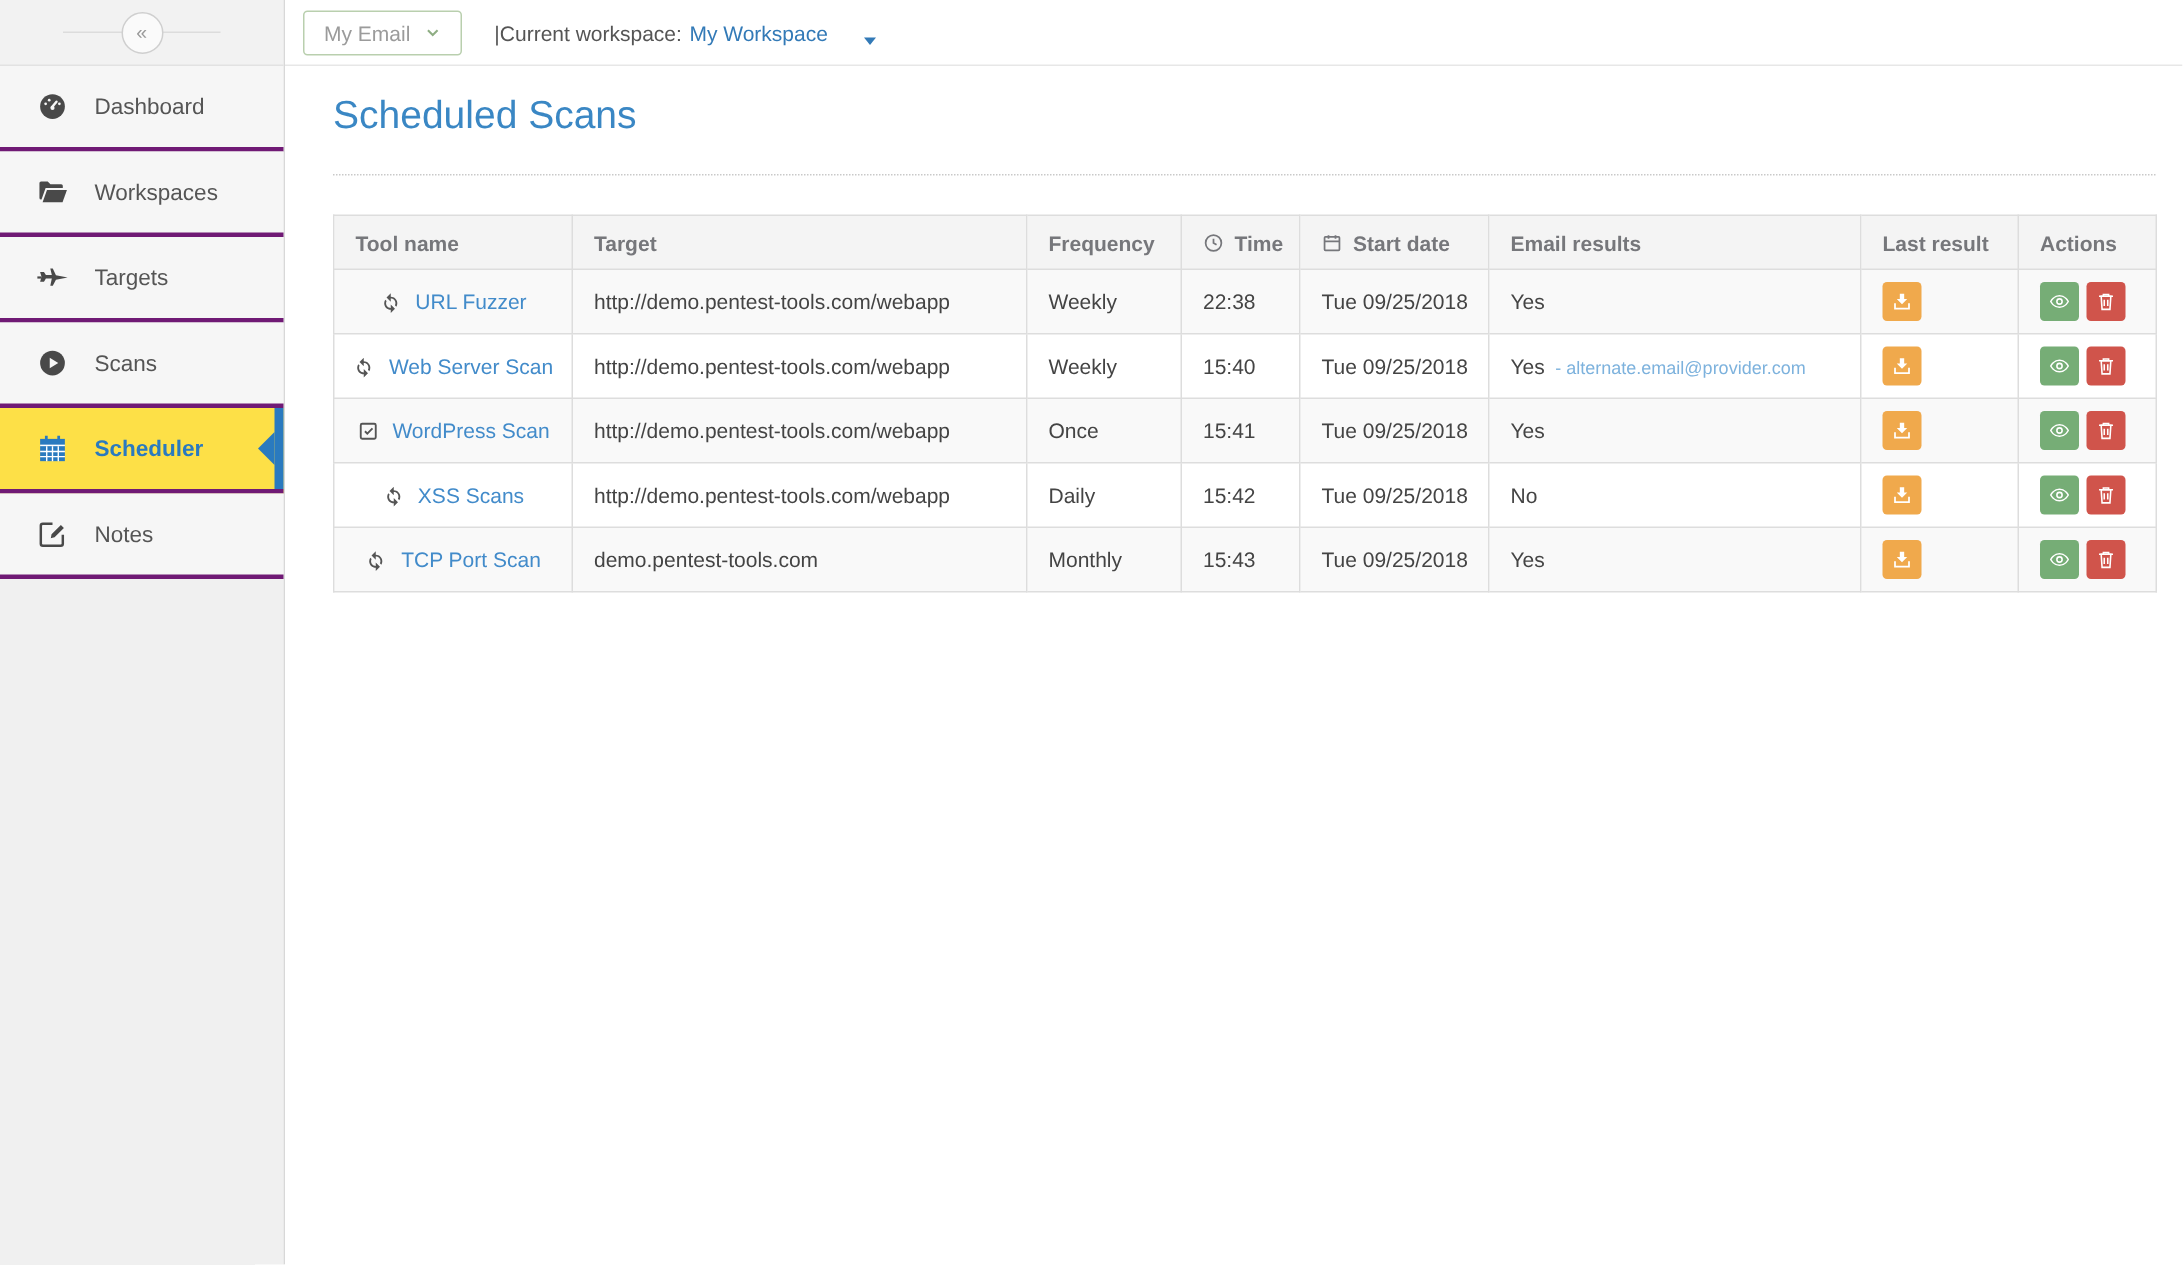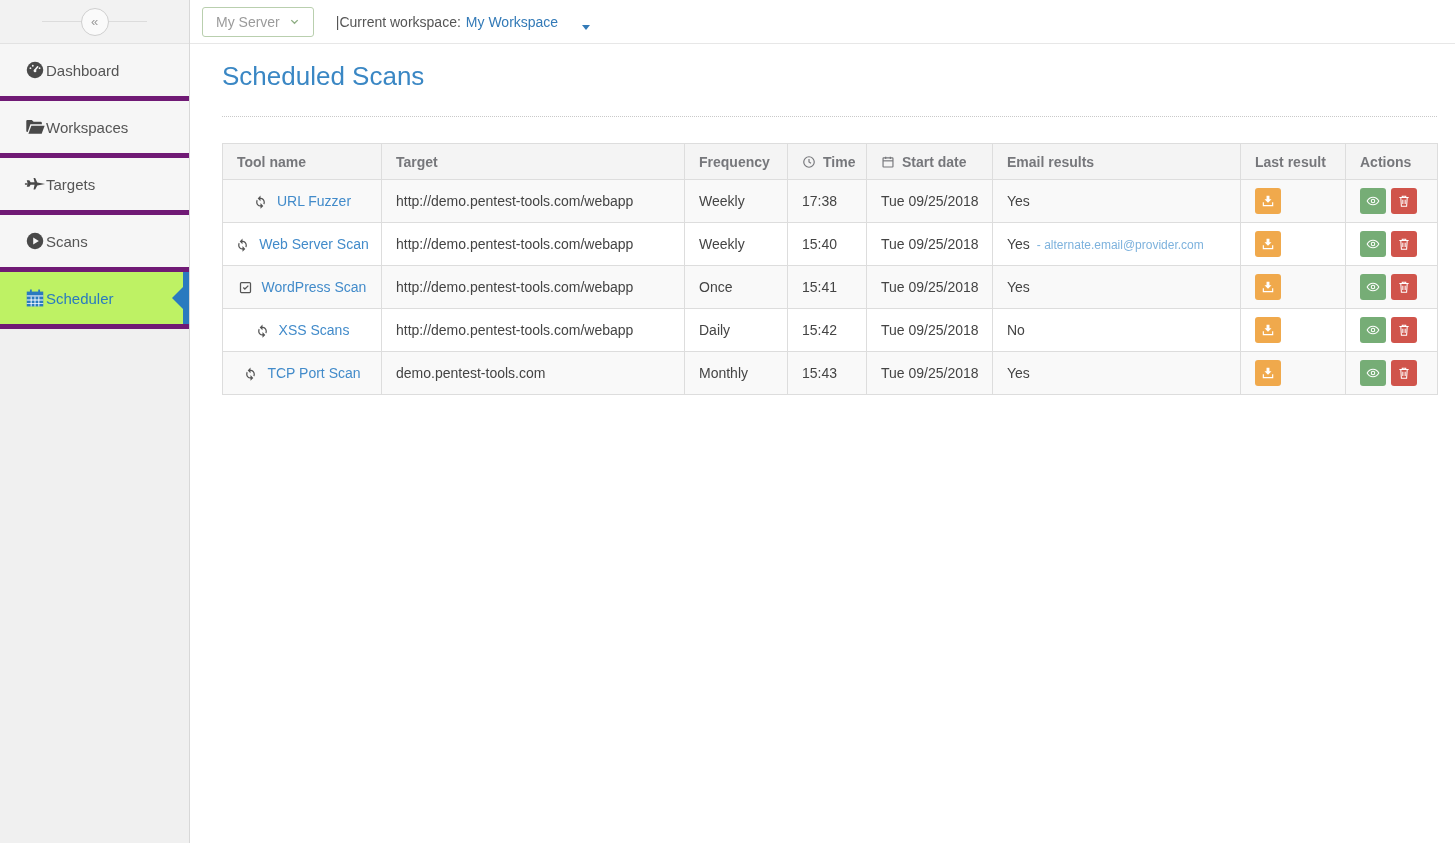--- a/index.html
+++ b/index.html
@@ -10,24 +10,24 @@
   }
   svg { display:block; width:100%; height:100%; }
 
   
   .sidebar { width:190px; min-width:190px; background:#f0f0f0; border-right:1px solid #d8d8d8; display:flex; flex-direction:column; }
   .collapse-bar { height:44px; position:relative; border-bottom:1px solid #e2e2e2; background:#f2f2f2; }
   .collapse-bar::before { content:""; position:absolute; left:42px; right:42px; top:21px; height:1px; background:#dcdcdc; }
   .collapse-btn { position:absolute; left:50%; top:50%; transform:translate(-50%,-50%); width:28px; height:28px;
     border-radius:50%; border:1px solid #cfcfcf; background:#fafafa; color:#9a9a9a; font-size:13px;
     display:flex; align-items:center; justify-content:center; cursor:pointer; }
-  .nav-item { height:57px; display:flex; align-items:center; padding-left:24px; 
-    background:#f6f6f6; border-bottom:5px solid #701a75; color:#555; font-size:15px; position:relative; cursor:pointer; }
+  .nav-item { height:57px; display:flex; align-items:center; padding-left:24px; gap:17px;
+    background:#f6f6f6; border-bottom:3px solid #701a75; color:#555; font-size:15px; position:relative; cursor:pointer; }
   .nav-item .nico { width:22px; height:22px; color:#494949; flex:0 0 22px; }
-  .nav-item.active { background:#bef264; color:#2a7abf; font-weight:normal; }
+  .nav-item.active { background:#fde047; color:#2a7abf; font-weight:bold; }
   .nav-item.active .nico { color:#2a7abf; }
   .nav-item.active::after { content:""; position:absolute; right:0; top:0; bottom:0; width:6px; background:#2a7abf; }
   .nav-item.active::before { content:""; position:absolute; right:6px; top:50%; transform:translateY(-50%);
     border-top:11px solid transparent; border-bottom:11px solid transparent; border-right:11px solid #2a7abf; }
   .sidebar-fill { flex:1; background:#f0f0f0; }
 
   
   .main { flex:1; display:flex; flex-direction:column; min-width:0; }
   .topbar { height:44px; min-height:44px; border-bottom:1px solid #e7e7e7; display:flex; align-items:center; padding-left:12px; background:#fff; }
   .myscans-btn { display:inline-flex; align-items:center; gap:9px; border:1px solid #b9cfae; border-radius:3px;
@@ -122,28 +122,37 @@
             <path d="M3 5h18v16.2H3z"></path>
             <g fill="#fff">
               <path d="M3 9.2h18v1.1H3z"></path>
               <path d="M7.3 10.3h1v10.9h-1zM11.5 10.3h1v10.9h-1zM15.7 10.3h1v10.9h-1z"></path>
               <path d="M3 13.7h18v1H3zM3 17.4h18v1H3z"></path>
             </g>
           </svg>
       </span>
       <span>Scheduler</span>
     </div>
+    <div class="nav-item">
+      <span class="nico">
+        <svg viewBox="0 0 24 24" fill="none" stroke="currentColor" stroke-width="1.8">
+            <path d="M19.5 12.5V19a1.5 1.5 0 0 1-1.5 1.5H5A1.5 1.5 0 0 1 3.5 19V6A1.5 1.5 0 0 1 5 4.5h7"></path>
+            <path fill="currentColor" stroke="none" d="M10.8 14.9l.5-2.7 6.8-6.8 2.2 2.2-6.8 6.8-2.9.7z"></path>
+          </svg>
+      </span>
+      <span>Notes</span>
+    </div>
   </nav>
   <div class="sidebar-fill"></div>
 </aside>
 
 <div class="main">
   <header class="topbar">
     <button class="myscans-btn">
-      <span>My Server</span>
+      <span>My Email</span>
       <span class="chev">
         <svg viewBox="0 0 24 24" fill="none" stroke="currentColor" stroke-width="3">
             <path d="M5 9l7 7 7-7"></path>
           </svg>
       </span>
     </button>
     <span class="topbar-sep">|</span>
     <span class="ws-label">Current workspace:</span>
     <a href="#" class="ws-link">
       <span>My Workspace</span>
@@ -193,21 +202,21 @@
                     <svg viewBox="0 0 24 24" fill="currentColor">
                       <path d="M12 6V2.5L7.5 7 12 11.5V8c2.8 0 5 2.2 5 5 0 .8-.2 1.6-.6 2.3l1.5 1.5c.7-1.1 1.1-2.4 1.1-3.8 0-3.9-3.1-7-7-7z"></path>
                       <path d="M12 18c-2.8 0-5-2.2-5-5 0-.8.2-1.6.6-2.3L6.1 9.2C5.4 10.3 5 11.6 5 13c0 3.9 3.1 7 7 7v3.5l4.5-4.5L12 14.5z"></path>
                     </svg>
                   </span>
                   <a href="#" class="tool-link">URL Fuzzer</a>
                 </div>
               </td>
               <td>http://demo.pentest-tools.com/webapp</td>
               <td>Weekly</td>
-              <td>17:38</td>
+              <td>22:38</td>
               <td>Tue 09/25/2018</td>
               <td><span>Yes</span></td>
               <td><button class="btn btn-download">
                   <span class="bico">
                     <svg viewBox="0 0 24 24" fill="currentColor">
                       <path d="M9.5 3h5v6H18l-6 6-6-6h3.5z"></path>
                       <path d="M3 14v7h18v-7h-2v5H5v-5z"></path>
                     </svg>
                   </span>
                 </button></td>

